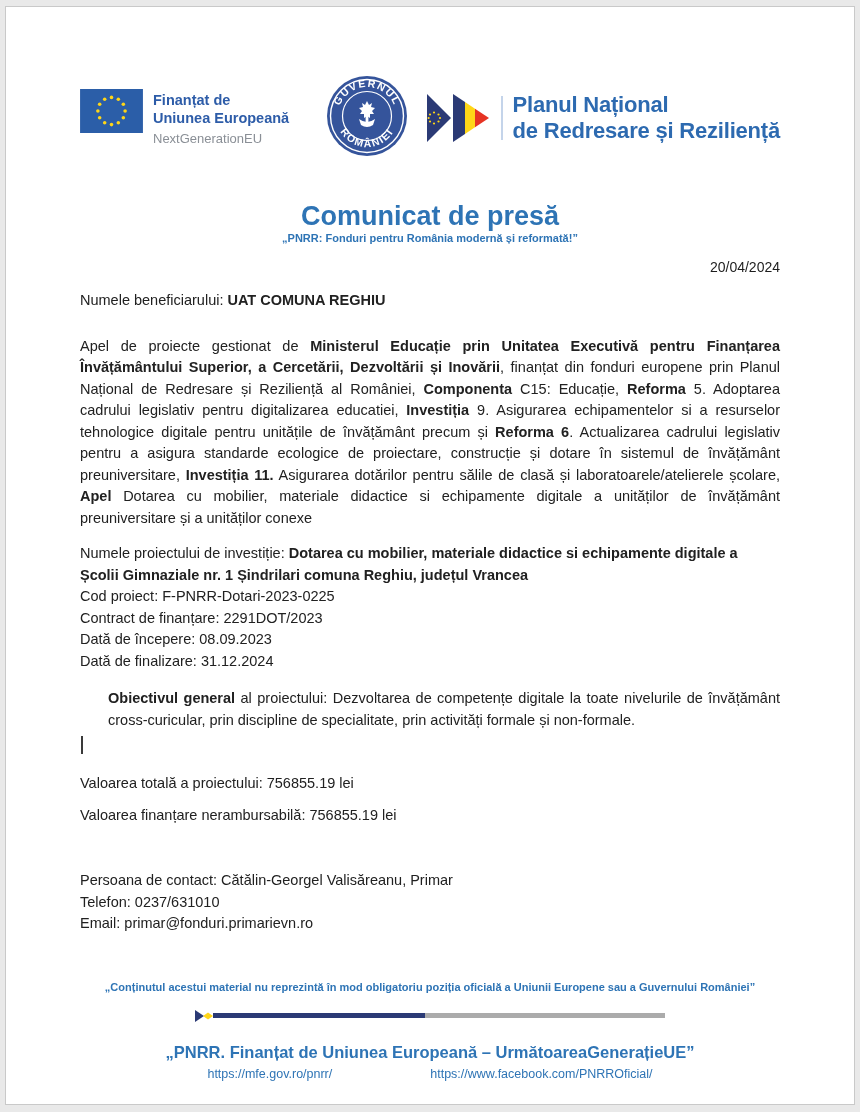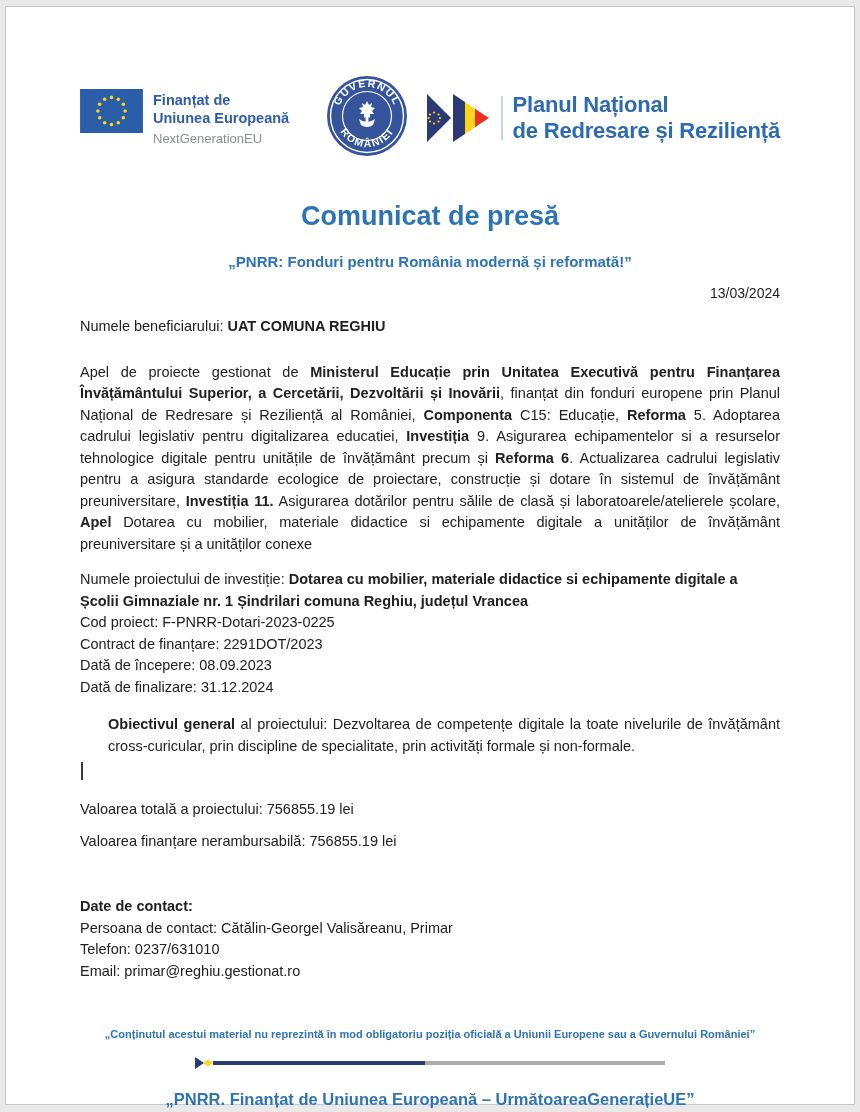--- a/index.html
+++ b/index.html
@@ -31,22 +31,22 @@
   .pnrr-logo { display: flex; align-items: center; gap: 10px; }
   .pnrr-sep { width: 1.5px; height: 44px; background: #c4d4ea; }
   .pnrr-text { line-height: 1.2; }
   .pnrr-text .l1, .pnrr-text .l2 { color: #2d6ab0; font-weight: 700; font-size: 22px; letter-spacing: -0.2px; }
   
   .doc-title {
     margin-top: 40px; text-align: center;
     color: #2e74b5; font-size: 27px; font-weight: 700;
   }
   .doc-subtitle {
-    margin-top: 21px; text-align: center;
-    color: #2e74b5; font-size: 15px; font-weight: 600;
+    margin-top: 0; text-align: center;
+    color: #2e74b5; font-size: 11px; font-weight: 600;
   }
   .doc-date {
     margin-top: 15px; text-align: right;
     color: #1d1d1d; font-size: 14px;
   }
   
   .body-text { color: #212121; font-size: 14.5px; line-height: 21.5px; }
   .p-beneficiary { margin-top: 15px; }
   .p-call { margin-top: 24px; text-align: justify; }
   .p-project { margin-top: 14px; }
@@ -157,21 +157,21 @@
         <div class="pnrr-sep"></div>
         <div class="pnrr-text">
           <div class="l1">Planul Național</div>
           <div class="l2">de Redresare și Reziliență</div>
         </div>
       </div>
     </div>
 
     <h1 class="doc-title">Comunicat de presă</h1>
     <div class="doc-subtitle">„PNRR: Fonduri pentru România modernă și reformată!”</div>
-    <div class="doc-date">13/03/2024</div>
+    <div class="doc-date">20/04/2024</div>
 
     <div class="body-text">
       <p class="p-beneficiary"><span>Numele beneficiarului: </span><span style="font-weight: 700;">UAT COMUNA REGHIU</span></p>
 
       <p class="p-call"><span>Apel de proiecte gestionat de  </span><span style="font-weight: 700;">Ministerul Educație prin Unitatea Executivă pentru Finanțarea Învățământului Superior, a Cercetării, Dezvoltării și Inovării</span><span>, finanțat din fonduri europene prin Planul Național de Redresare și Reziliență al României, </span><span style="font-weight: 700;">Componenta</span><span> C15: Educație, </span><span style="font-weight: 700;">Reforma</span><span> 5. Adoptarea cadrului legislativ pentru digitalizarea educatiei, </span><span style="font-weight: 700;">Investiția</span><span> 9. Asigurarea echipamentelor si a resurselor tehnologice digitale pentru unitățile de învățământ precum și </span><span style="font-weight: 700;">Reforma 6</span><span>. Actualizarea cadrului legislativ pentru a asigura standarde ecologice de proiectare, construcție și dotare în sistemul de învățământ preuniversitare, </span><span style="font-weight: 700;">Investiția 11.</span><span> Asigurarea dotărilor pentru sălile de clasă și laboratoarele/atelierele școlare,  </span><span style="font-weight: 700;">Apel</span><span> Dotarea cu mobilier, materiale didactice si echipamente digitale a unităților de învățământ preuniversitare și a unităților conexe</span></p>
 
       <div class="p-project">
         <p><span>Numele proiectului de investiție: </span><span style="font-weight: 700;">Dotarea cu mobilier, materiale didactice si echipamente digitale a Școlii Gimnaziale nr. 1 Șindrilari comuna Reghiu, județul Vrancea</span></p>
         <p class="p-line">Cod proiect: F-PNRR-Dotari-2023-0225</p>
         <p class="p-line">Contract de finanțare: 2291DOT/2023</p>
@@ -180,35 +180,38 @@
       </div>
 
       <p class="p-objective"><span style="font-weight: 700;">Obiectivul general</span><span> al proiectului: Dezvoltarea de competențe digitale la toate nivelurile de învățământ cross-curicular, prin discipline de specialitate, prin activități formale și non-formale.</span></p>
 
       <span class="text-cursor"></span>
 
       <p class="p-value-total">Valoarea totală a proiectului: 756855.19 lei</p>
       <p class="p-value-grant">Valoarea finanțare nerambursabilă: 756855.19 lei</p>
 
       <div class="contact-block">
-        <p class="contact-heading">Date de contact:</p>
         <p>Persoana de contact: Cătălin-Georgel Valisăreanu, Primar</p>
         <p>Telefon: 0237/631010</p>
-        <p>Email: primar@reghiu.gestionat.ro</p>
+        <p>Email: primar@fonduri.primarievn.ro</p>
       </div>
     </div>
 
     <div class="footer-disclaimer">„Conținutul acestui material nu reprezintă în mod obligatoriu poziția oficială a Uniunii Europene sau a Guvernului României”</div>
 
     <div class="footer-divider">
       <svg width="20" height="12" viewBox="0 0 20 12" style="margin-right:-2px">
         <polygon points="0,0 9,6 0,12" fill="#2b3a75"></polygon>
         <polygon points="8,6 13,2.5 18,6 13,9.5" fill="#ffd617"></polygon>
       </svg>
       <div class="divider-navy"></div>
       <div class="divider-gray"></div>
     </div>
 
     <div class="footer-motto">„PNRR. Finanțat de Uniunea Europeană – UrmătoareaGenerațieUE”</div>
 
+    <div class="footer-links">
+      <a>https://mfe.gov.ro/pnrr/</a>
+      <a>https://www.facebook.com/PNRROficial/</a>
+    </div>
 
   </div>
 </div>
 
 </body></html>

